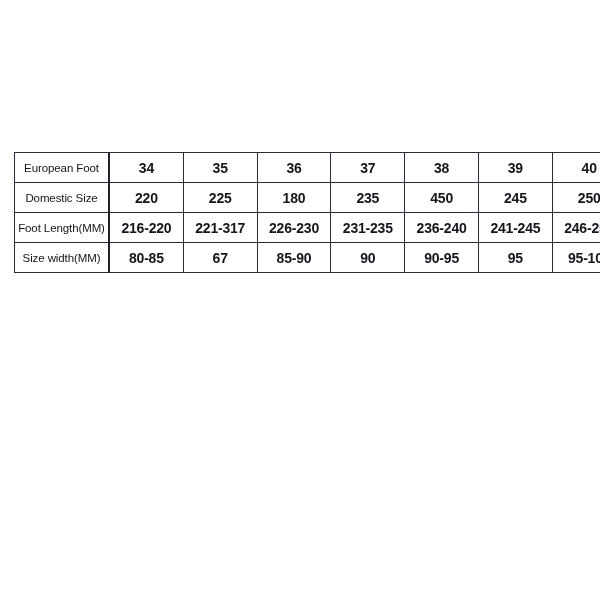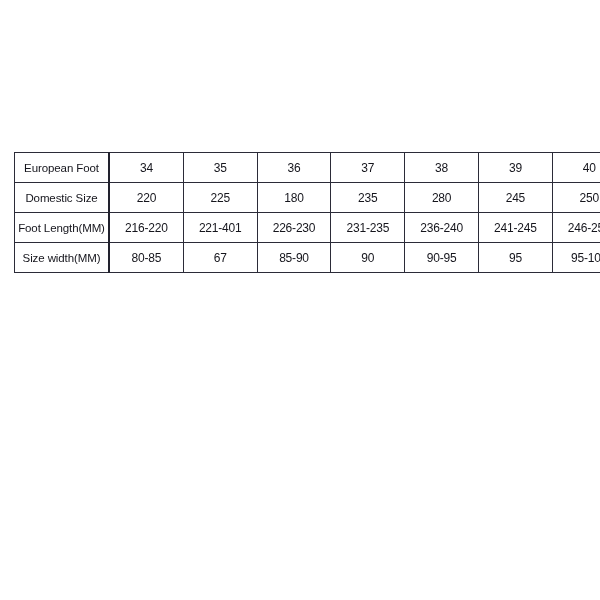--- a/index.html
+++ b/index.html
@@ -43,22 +43,22 @@
     font-size: 11.5px;
     font-weight: 400;
     letter-spacing: -0.1px;
     border-right-width: 2px;
     border-right-color: #22222e;
   }
 
   
   #size-chart-table td.value-cell {
     width: 68.8px;
-    font-size: 12px;
-    font-weight: 400;
+    font-size: 14px;
+    font-weight: 700;
     letter-spacing: -0.2px;
   }
 
   
   #size-chart-table {
     border: 1px solid #2b2b38;
   }
 </style>
 </head>
 <body>
@@ -76,29 +76,29 @@
       <td class="value-cell">39</td>
       <td class="value-cell">40</td>
     </tr>
 
     <tr>
       <td class="label-cell">Domestic Size</td>
       <td class="value-cell">220</td>
       <td class="value-cell">225</td>
       <td class="value-cell">180</td>
       <td class="value-cell">235</td>
-      <td class="value-cell">280</td>
+      <td class="value-cell">450</td>
       <td class="value-cell">245</td>
       <td class="value-cell">250</td>
     </tr>
 
     <tr>
       <td class="label-cell">Foot Length(MM)</td>
       <td class="value-cell">216-220</td>
-      <td class="value-cell">221-401</td>
+      <td class="value-cell">221-317</td>
       <td class="value-cell">226-230</td>
       <td class="value-cell">231-235</td>
       <td class="value-cell">236-240</td>
       <td class="value-cell">241-245</td>
       <td class="value-cell">246-250</td>
     </tr>
 
     <tr>
       <td class="label-cell">Size width(MM)</td>
       <td class="value-cell">80-85</td>

